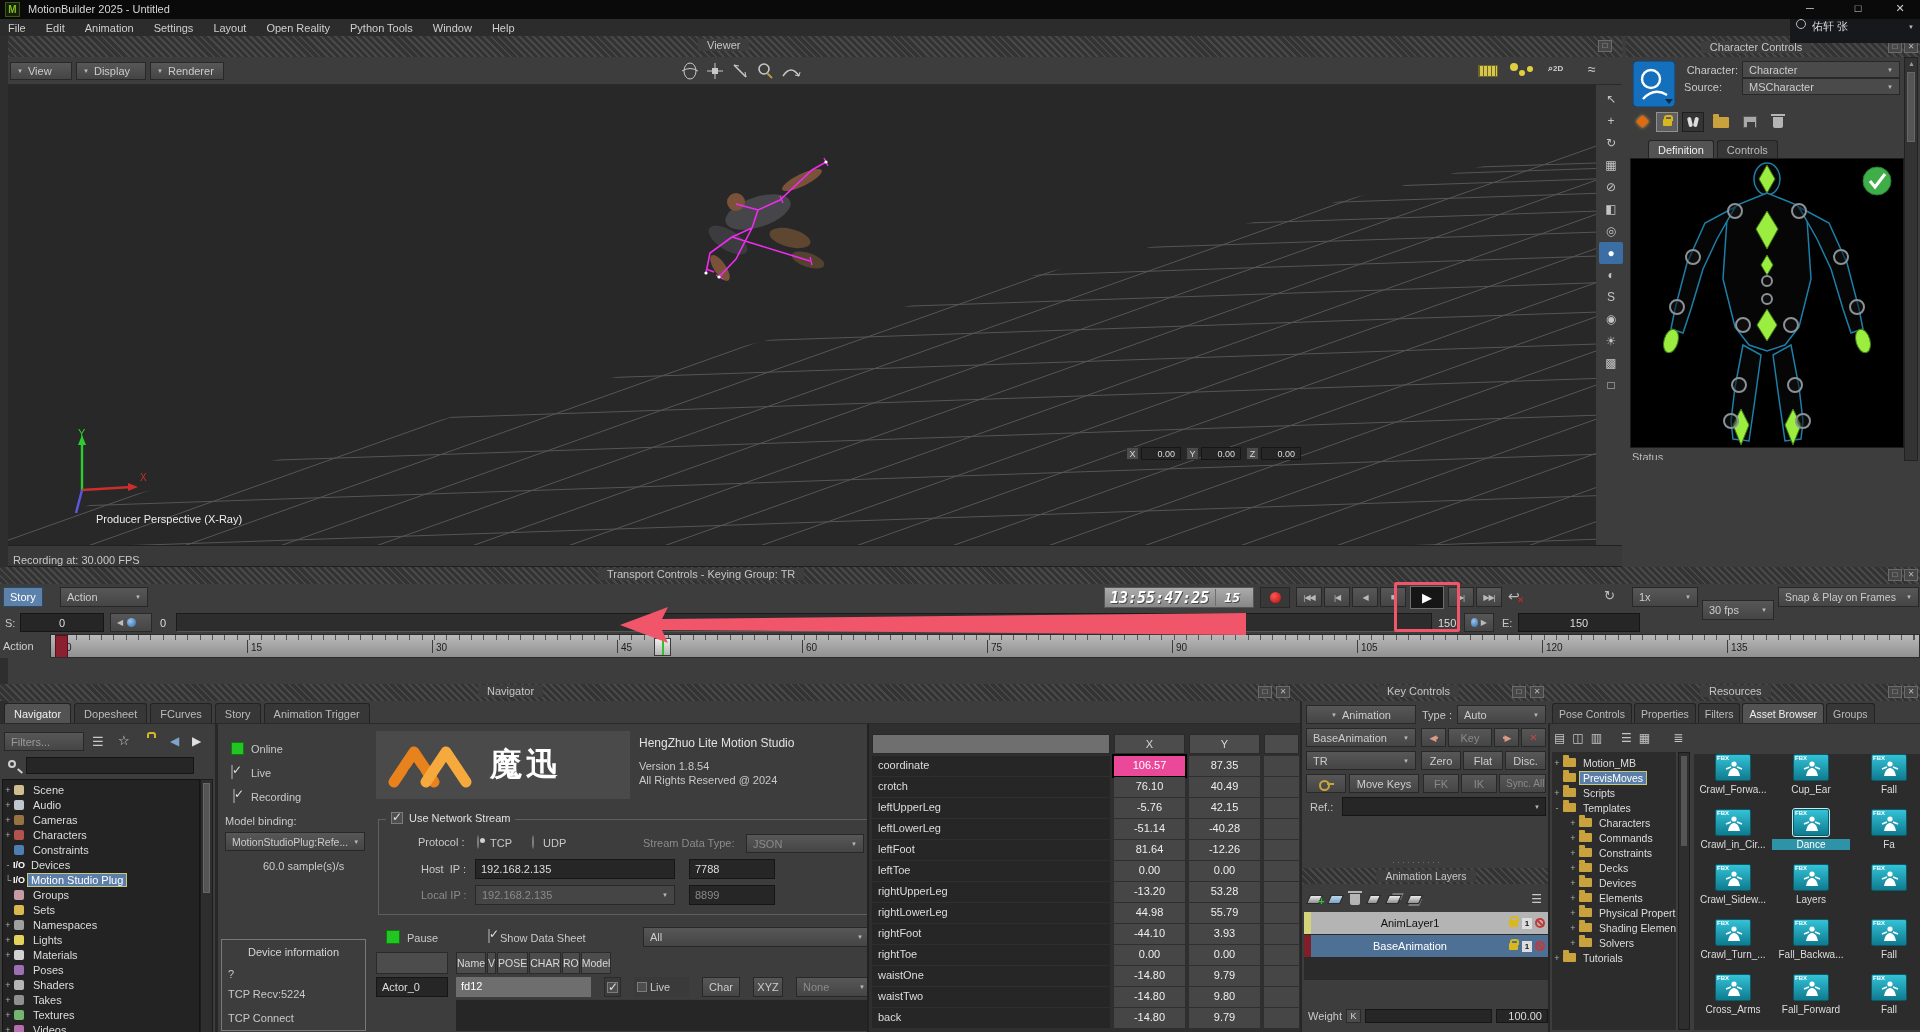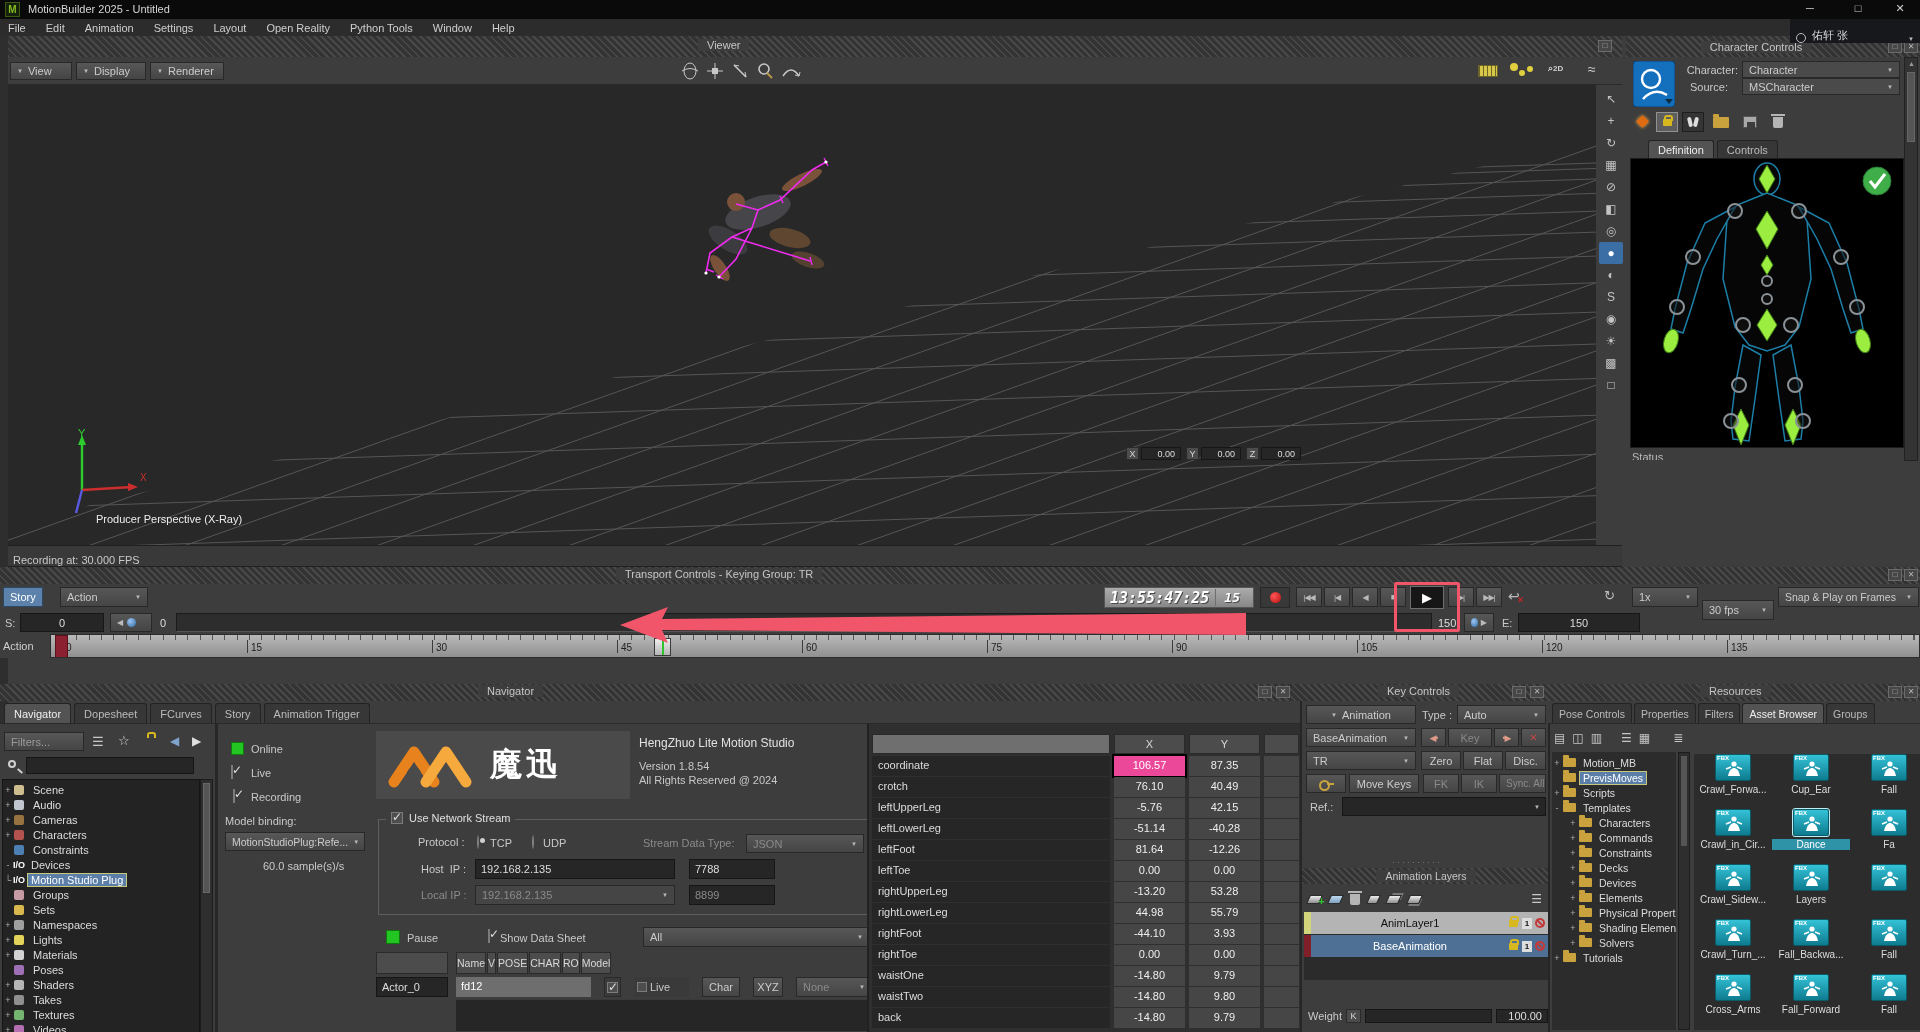--- a/index.html
+++ b/index.html
@@ -82,21 +82,21 @@
       <span style="color:#cfcfcf">Edit</span>
       <span style="color:#cfcfcf">Animation</span>
       <span style="color:#cfcfcf">Settings</span>
       <span style="color:#cfcfcf">Layout</span>
       <span style="color:#cfcfcf">Open Reality</span>
       <span style="color:#cfcfcf">Python Tools</span>
       <span style="color:#cfcfcf">Window</span>
       <span style="color:#cfcfcf">Help</span>
     </div>
 
-  <div class="a" style="left:1790px;top:19px;width:130px;height:24px;background:#17181c;display:flex;align-items:flex-end;padding:0 6px;z-index:5">
+  <div class="a" style="left:1790px;top:19px;width:130px;height:24px;background:#17181c;display:flex;align-items:flex-start;padding:0 6px;z-index:5">
     <span style="width:10px;height:10px;border:1.5px solid #bbb;border-radius:50%;position:relative;margin-right:6px"></span>
     <span style="color:#ddd">佑轩 张</span>
     <span class="dd" style="margin-left:auto"></span>
   </div>
 
   <div class="a hbar" style="left:8px;top:36px;width:1614px;height:21px">
     <span class="chip a" style="left:690px;top:3px">Viewer</span>
     <span class="pbtn a" style="left:1588px;top:4px">□</span>
   </div>
   <div class="a" style="left:0;top:36px;width:8px;height:996px;background:#2e2e2e"></div>
@@ -267,21 +267,21 @@
         <rect width="42" height="46" rx="4" fill="#1470bd"></rect>
         <rect width="42" height="46" rx="4" fill="none" stroke="#0a3f70"></rect>
         <circle cx="18" cy="18" r="9" fill="none" stroke="#fff" stroke-width="2.4"></circle>
         <path d="M10,38 Q21,26 34,34" fill="none" stroke="#fff" stroke-width="2.4"></path>
         <path d="M32,38 l8,0 -4,5 Z" fill="#0c2c44"></path>
       </svg>
     <span class="a" style="left:54px;top:7px;width:58px;text-align:right">Character:</span>
     <div class="btn dd a" style="left:116px;top:4px;width:158px;height:17px;background:#4a4a4a">
         <span>Character</span>
       </div>
-    <span class="a" style="left:54px;top:24px;width:58px;text-align:center">Source:</span>
+    <span class="a" style="left:38px;top:24px;width:58px;text-align:right">Source:</span>
     <div class="btn dd a" style="left:116px;top:21px;width:158px;height:17px;background:#4a4a4a">
         <span>MSCharacter</span>
       </div>
 
     <span class="a" style="left:12px;top:60px;width:9px;height:9px;background:#e06a10;transform:rotate(45deg);box-shadow:0 0 4px #ffb347"></span>
     <div class="a" style="left:30px;top:55px;width:22px;height:20px;background:#5e5e5e;border:1px solid #919191;display:flex;align-items:center;justify-content:center">
         <span class="lock"></span>
       </div>
     <div class="a" style="left:56px;top:55px;width:22px;height:20px;background:#343434;border:1px solid #1e1e1e;display:flex;align-items:center;justify-content:center;gap:2px">
         <span style="width:4px;height:10px;background:#ddd;border-radius:2px;transform:rotate(-14deg)"></span>
@@ -351,21 +351,21 @@
     </div>
     <div class="a" style="left:6px;top:394px;width:80px;height:9px;overflow:hidden"><span style="font-size:11px;color:#bbb">Status</span></div>
 
     <div class="a" style="left:278px;top:0;width:14px;height:404px;background:#333;border:1px solid #222">
       <span class="a" style="left:3px;top:2px;color:#999;font-size:7px">▲</span>
       <span class="a" style="left:2px;top:14px;width:8px;height:70px;background:#555;border:1px solid #666"></span>
     </div>
   </div>
 
   <div class="a hbar" style="left:0;top:567px;width:1920px;height:17px">
-    <span class="chip a" style="left:616px;top:1px">Transport Controls - Keying Group: TR</span>
+    <span class="chip a" style="left:598px;top:1px">Transport Controls - Keying Group: TR</span>
     <span class="pbtn a" style="left:1886px;top:2px">□</span>
     <span class="pbtn a" style="left:1902px;top:2px">✕</span>
   </div>
   <div class="a" style="left:0;top:584px;width:1920px;height:74px;background:#3d3d3d">
 
     <div class="btn a" style="left:3px;top:3px;height:20px;background:#5c81ab;color:#fff;border-color:#2b4865">
         <span>Story</span>
       </div>
     <div class="btn dd a" style="left:60px;top:3px;width:88px;height:20px">
         <span>Action</span>
@@ -665,20 +665,26 @@
       </div>
     
     <span class="grn a" style="left:168px;top:206px;width:14px;height:14px"></span>
     <span class="a" style="left:189px;top:208px">Pause</span>
     <span class="chk on a" style="left:262px;top:206px"></span>
     <span class="a" style="left:282px;top:208px">Show Data Sheet</span>
     <div class="btn dd a" style="left:425px;top:203px;width:227px;height:20px">
         <span>All</span>
       </div>
     
+    <div class="a" style="left:3px;top:215px;width:145px;height:92px;border:1px solid #787878">
+      <div style="text-align:center;margin-top:6px;color:#d5d5d5">Device information</div>
+      <div class="a" style="left:6px;top:28px">?</div>
+      <div class="a" style="left:6px;top:48px">TCP Recv:5224</div>
+      <div class="a" style="left:6px;top:72px">TCP Connect</div>
+    </div>
     
     <div class="hdrcell a" style="left:158px;top:228px;width:72px;height:22px"></div>
     <div class="inp a" style="left:158px;top:253px;width:72px;height:20px">
         <span>Actor_0</span>
       </div>
     <div class="a" style="left:238px;top:228px;display:flex;gap:1px">
 
     <span class="hdrcell" style="height:22px;font-size:10.5px">Name</span>
         <span class="hdrcell" style="height:22px;font-size:10.5px">V</span>
         <span class="hdrcell" style="height:22px;font-size:10.5px">POSE</span>

